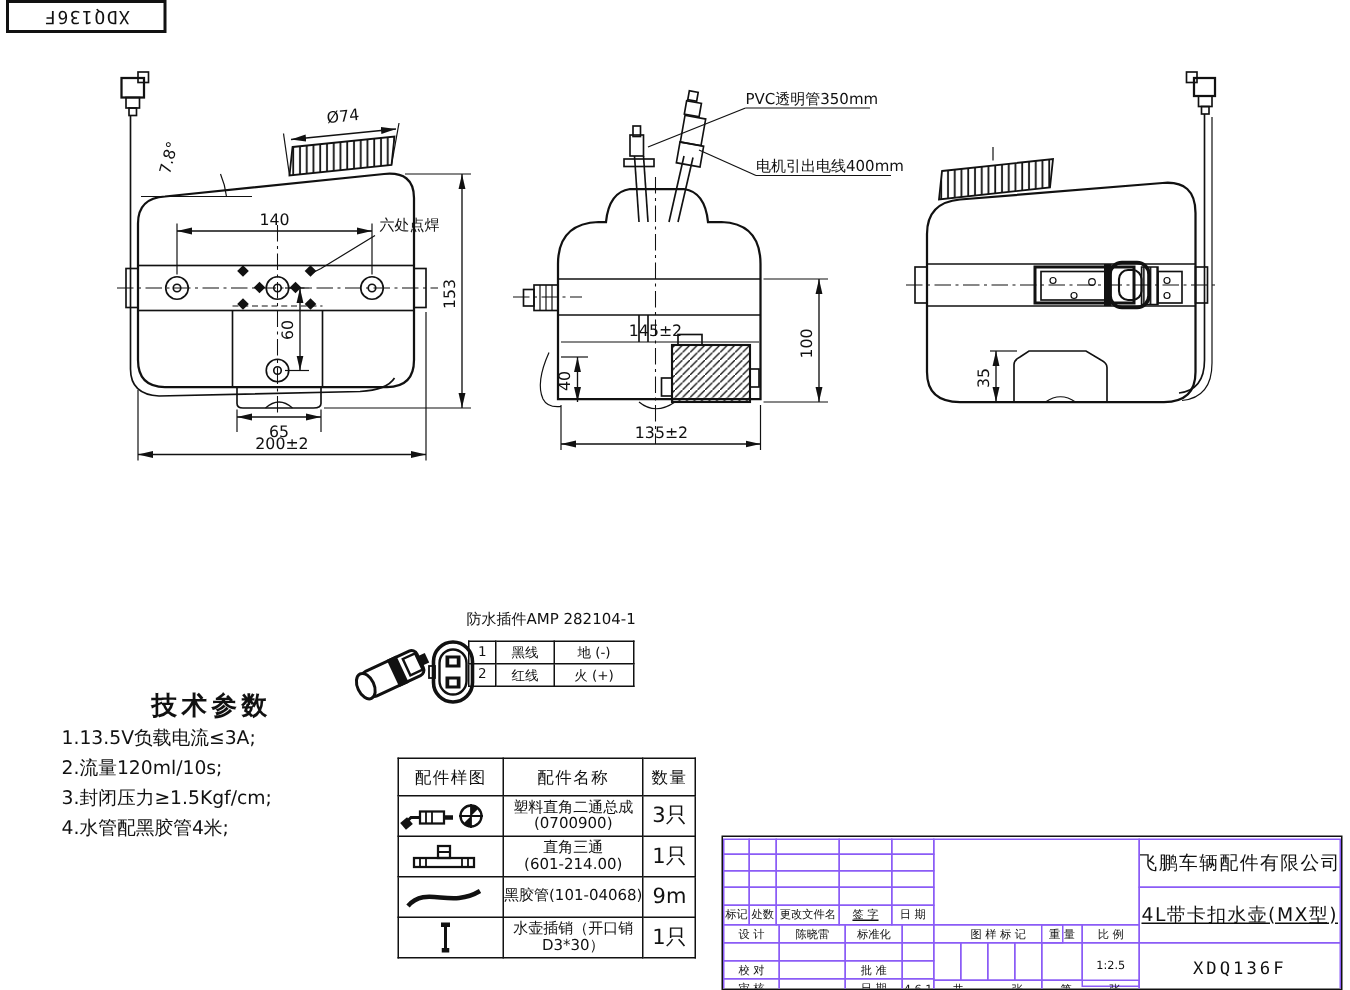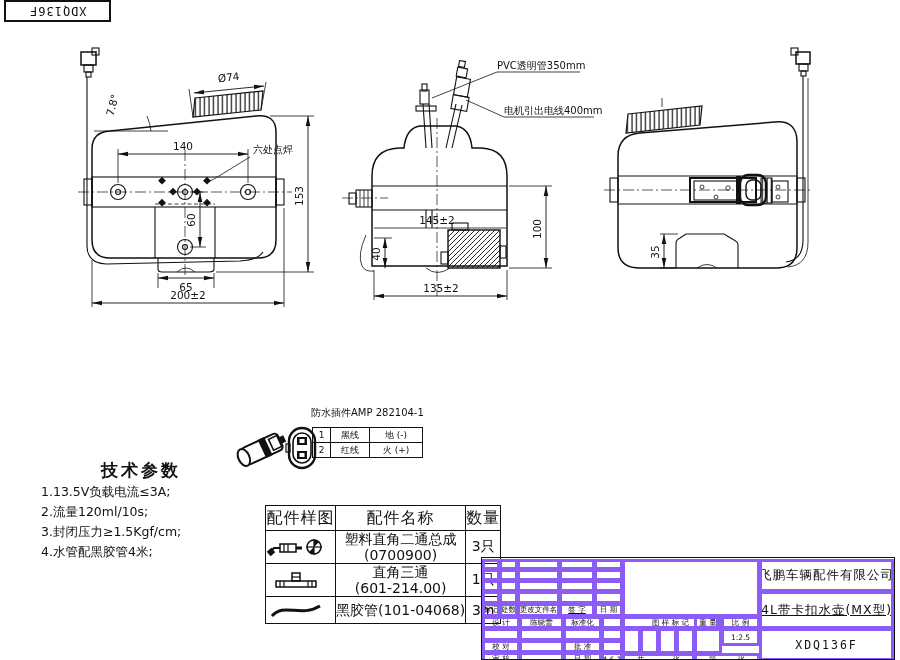--- a/index.html
+++ b/index.html
@@ -27,28 +27,28 @@
   #tech .t-line{font-size:12.5px;line-height:20px;white-space:nowrap;}
   
   #plug-table{left:312px;top:427px;border-collapse:collapse;}
   #plug-table td{border:1px solid #111;font-size:9px;height:14px;padding:0 3px;
                  text-align:center;white-space:nowrap;}
   #plug-table td.c1{width:11px;} #plug-table td.c2{width:32px;} #plug-table td.c3{width:46px;}
   
   #parts{left:265px;top:505px;border-collapse:collapse;table-layout:fixed;}
   #parts td,#parts th{border:1.2px solid #111;padding:0;text-align:center;vertical-align:middle;
                       overflow:hidden;}
-  #parts th{font-size:16px;font-weight:normal;height:24px;letter-spacing:1px;}
+  #parts th{font-size:11px;font-weight:normal;height:24px;letter-spacing:1px;}
   #parts td{height:26px;}
-  #parts .pname{font-size:14px;line-height:1.15;white-space:nowrap;}
+  #parts .pname{font-size:10px;line-height:1.15;white-space:nowrap;}
   #parts .pqty{font-size:14px;}
   
   #tblock{left:481px;top:557px;width:414px;height:103px;border:1.5px solid #111;
           box-sizing:border-box;overflow:hidden;}
-  .tc{position:absolute;border:3px solid #8b5cf6;box-sizing:border-box;display:flex;
+  .tc{position:absolute;border:1px solid #8b5cf6;box-sizing:border-box;display:flex;
       align-items:center;justify-content:center;font-size:7.5px;white-space:nowrap;overflow:hidden;}
   .tc.big{font-size:12.5px;letter-spacing:1px;}
   .tc.num{font-size:11.5px;letter-spacing:2px;font-family:"DejaVu Sans Mono",monospace;}
   .tc.split{justify-content:space-between;padding:0 12px;}
 </style>
 </head>
 <body>
 
 <div id="sheet">
 
@@ -364,21 +364,35 @@
     <tr>
       <td>
         <svg width="62" height="22" viewBox="0 0 62 22">
           <path d="M6,17 C18,3 34,19 54,7" stroke="#111" stroke-width="3" fill="none"></path>
         </svg>
       </td>
       <td class="pname">
         <div>黑胶管(101-04068)</div>
         <div></div>
       </td>
-      <td class="pqty">3m</td>
+      <td class="pqty">9m</td>
+    </tr>
+    <tr>
+      <td>
+        <svg width="62" height="24" viewBox="0 0 62 24">
+          <rect x="28" y="2" width="6" height="3" fill="#111"></rect>
+          <line x1="31" y1="5" x2="31" y2="20" stroke="#111" stroke-width="2"></line>
+          <rect x="28.5" y="19" width="5" height="3" fill="#111"></rect>
+        </svg>
+      </td>
+      <td class="pname">
+        <div>水壶插销（开口销</div>
+        <div>D3*30）</div>
+      </td>
+      <td class="pqty">1只</td>
     </tr>
   </tbody>
     </table>
 
   <div class="abs" id="tblock">
 
     <div class="tc" style="left:0;top:1px;width:18px;height:11px;"></div>
     <div class="tc" style="left:17px;top:1px;width:19px;height:11px;"></div>
     <div class="tc" style="left:35px;top:1px;width:43px;height:11px;"></div>
     <div class="tc" style="left:77px;top:1px;width:36px;height:11px;"></div>
@@ -416,29 +430,29 @@
     <div class="tc" style="left:0;top:82px;width:38px;height:13px;">校 对</div>
     <div class="tc" style="left:37px;top:82px;width:45px;height:13px;"></div>
     <div class="tc" style="left:81px;top:82px;width:39px;height:13px;">批 准</div>
     <div class="tc" style="left:119px;top:82px;width:22px;height:13px;"></div>
     <div class="tc" style="left:0;top:94px;width:38px;height:14px;">审 核</div>
     <div class="tc" style="left:37px;top:94px;width:45px;height:14px;"></div>
     <div class="tc" style="left:81px;top:94px;width:39px;height:14px;">日 期</div>
     <div class="tc" style="left:119px;top:94px;width:22px;height:14px;">24.6.14</div>
 
     <div class="tc" style="left:140px;top:1px;width:138px;height:58px;"></div>
-    <div class="tc" style="left:140px;top:58px;width:97px;height:13px;">图 样 标 记</div>
+    <div class="tc" style="left:140px;top:58px;width:87px;height:13px;">图 样 标 记</div>
     <div class="tc" style="left:212px;top:58px;width:28px;height:13px;">重 量</div>
     <div class="tc" style="left:239px;top:58px;width:39px;height:13px;">比 例</div>
     <div class="tc" style="left:140px;top:70px;width:19px;height:26px;"></div>
     <div class="tc" style="left:158px;top:70px;width:19px;height:26px;"></div>
     <div class="tc" style="left:176px;top:70px;width:19px;height:26px;"></div>
     <div class="tc" style="left:194px;top:70px;width:19px;height:26px;"></div>
     <div class="tc" style="left:212px;top:70px;width:28px;height:26px;"></div>
-    <div class="tc" style="left:239px;top:70px;width:39px;height:18px;">1:2.5</div>
+    <div class="tc" style="left:239px;top:70px;width:39px;height:30px;">1:2.5</div>
     <div class="tc split" style="left:140px;top:95px;width:73px;height:13px;">
       <span>共</span>
         <span>张</span>
     </div>
     <div class="tc split" style="left:212px;top:95px;width:66px;height:13px;">
       <span>第</span>
         <span>张</span>
     </div>
 
     <div class="tc big" style="left:277px;top:1px;width:135px;height:33px;">飞鹏车辆配件有限公司</div>

